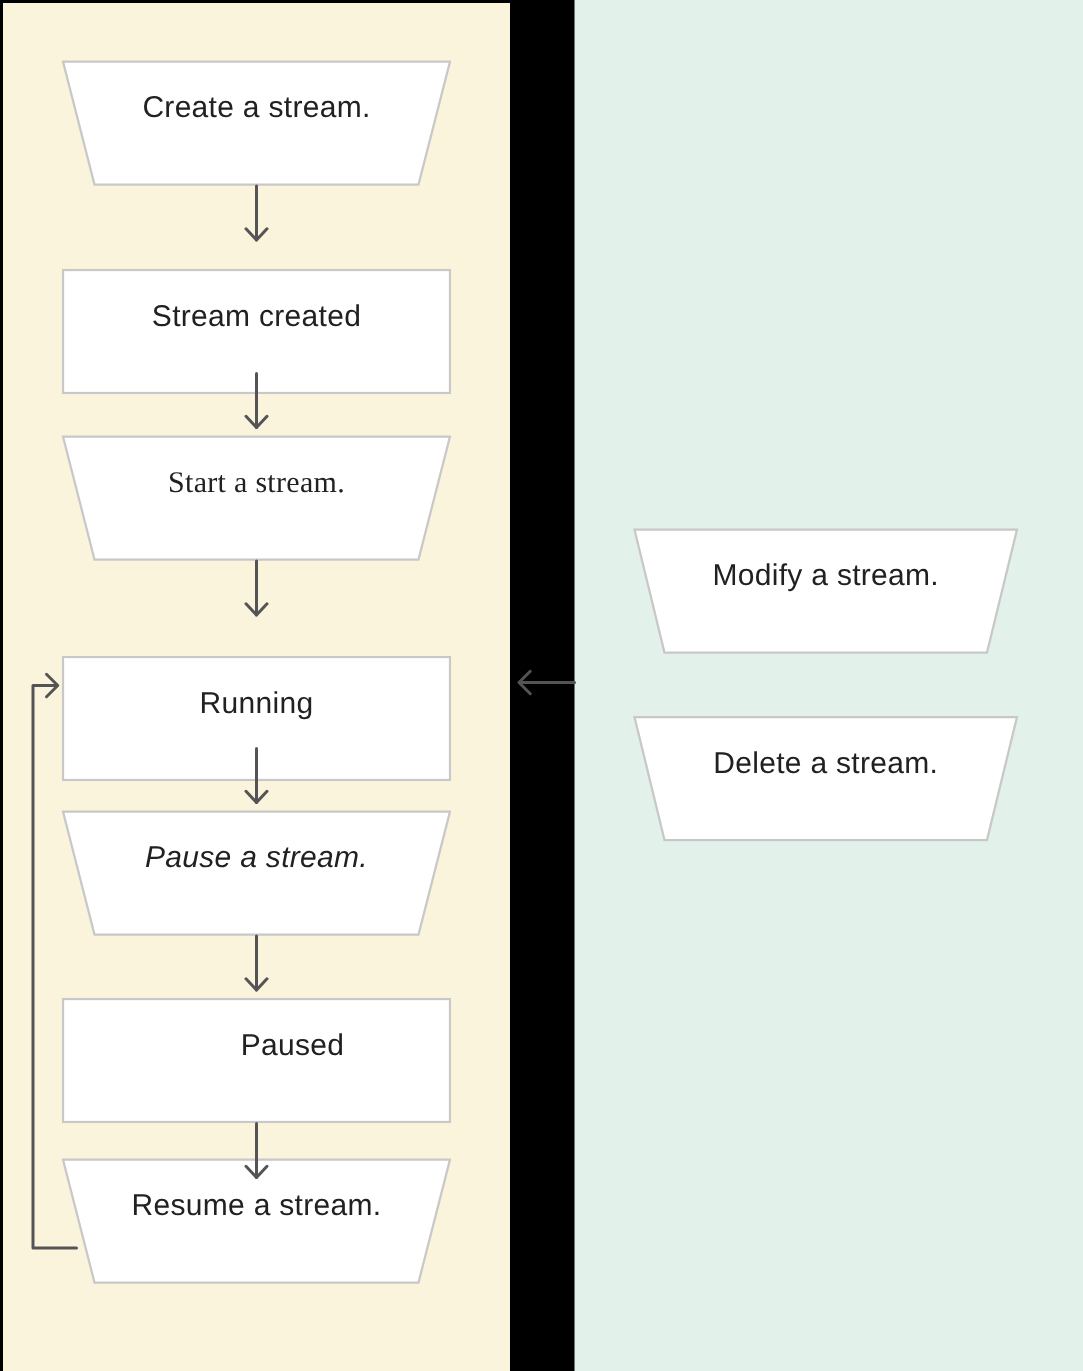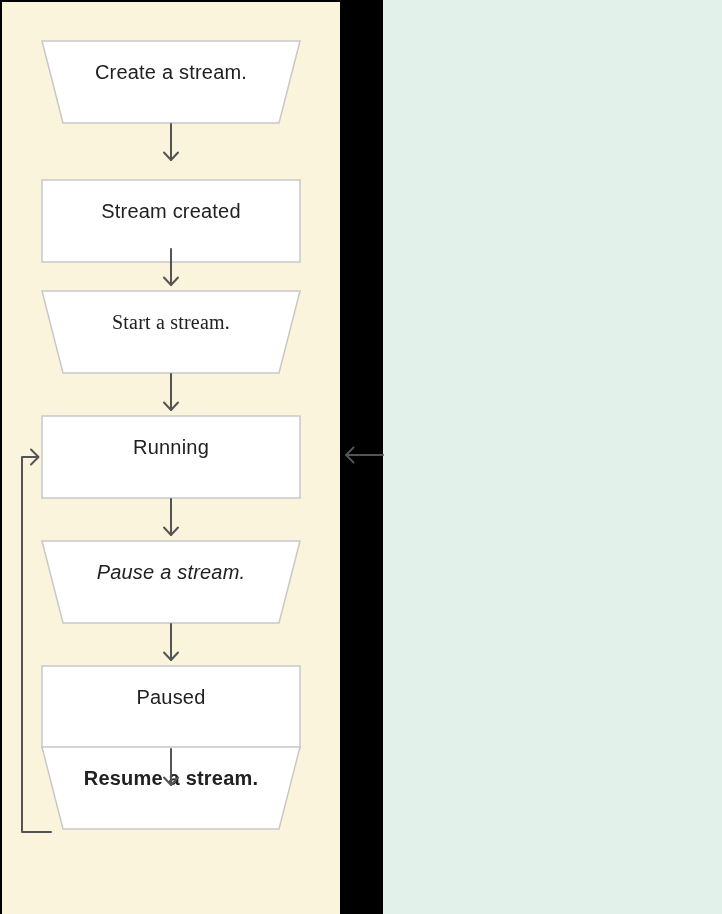--- a/index.html
+++ b/index.html
@@ -50,24 +50,24 @@
     font-size: 20px;
     color: #212121;
     letter-spacing: 0.2px;
     white-space: nowrap;
   }
   .col-left  { left: 41px;  width: 260px; }
   .col-right { left: 422px; width: 257px; }
   #node-create  { top: 40px; }
   #node-created { top: 179px; }
   #node-start   { top: 290px; font-family: Liberation Serif, serif; }
-  #node-running { top: 415px; border-radius: 13px; }
+  #node-running { top: 437px; border-radius: 13px; }
   #node-pause   { top: 540px; font-style: italic; }
-  #node-paused  { top: 665px; }
-  #node-resume  { top: 746px; font-weight: bold; }
+  #node-paused  { top: 665px; padding-left: 24px; }
+  #node-resume  { top: 772px; }
   #node-modify  { top: 352px; }
   #node-delete  { top: 477px; }
   #arrow-overlay {
     position: absolute;
     left: 0;
     top: 0;
     z-index: 3;
     pointer-events: none;
   }
 </style>
@@ -121,21 +121,33 @@
     <span class="label">Paused</span>
   </div>
 
   <div id="node-resume" class="node col-left">
     <svg class="shape" width="260" height="84" viewBox="0 0 260 84">
       <polygon points="1,1 259,1 238,83 22,83" fill="#FFFFFF" stroke="#C8C8C8" stroke-width="1.5"></polygon>
     </svg>
     <span class="label">Resume a stream.</span>
   </div>
 
+  <div id="node-modify" class="node col-right">
+    <svg class="shape" width="257" height="84" viewBox="0 0 257 84">
+      <polygon points="1,1 256,1 236,83 21,83" fill="#FFFFFF" stroke="#C8C8C8" stroke-width="1.5"></polygon>
+    </svg>
+    <span class="label">Modify a stream.</span>
+  </div>
 
+  <div id="node-delete" class="node col-right">
+    <svg class="shape" width="257" height="84" viewBox="0 0 257 84">
+      <polygon points="1,1 256,1 236,83 21,83" fill="#FFFFFF" stroke="#C8C8C8" stroke-width="1.5"></polygon>
+    </svg>
+    <span class="label">Delete a stream.</span>
+  </div>
 
   <svg id="arrow-overlay" width="722" height="914" viewBox="0 0 722 914">
     <g stroke="#545456" stroke-width="2" fill="none" stroke-linecap="round" stroke-linejoin="round">
 
       <g>
         <path d="M171,124 V160"></path>
           <path d="M164,152.5 L171,160 L178,152.5"></path>
       </g>
 
       <g>

